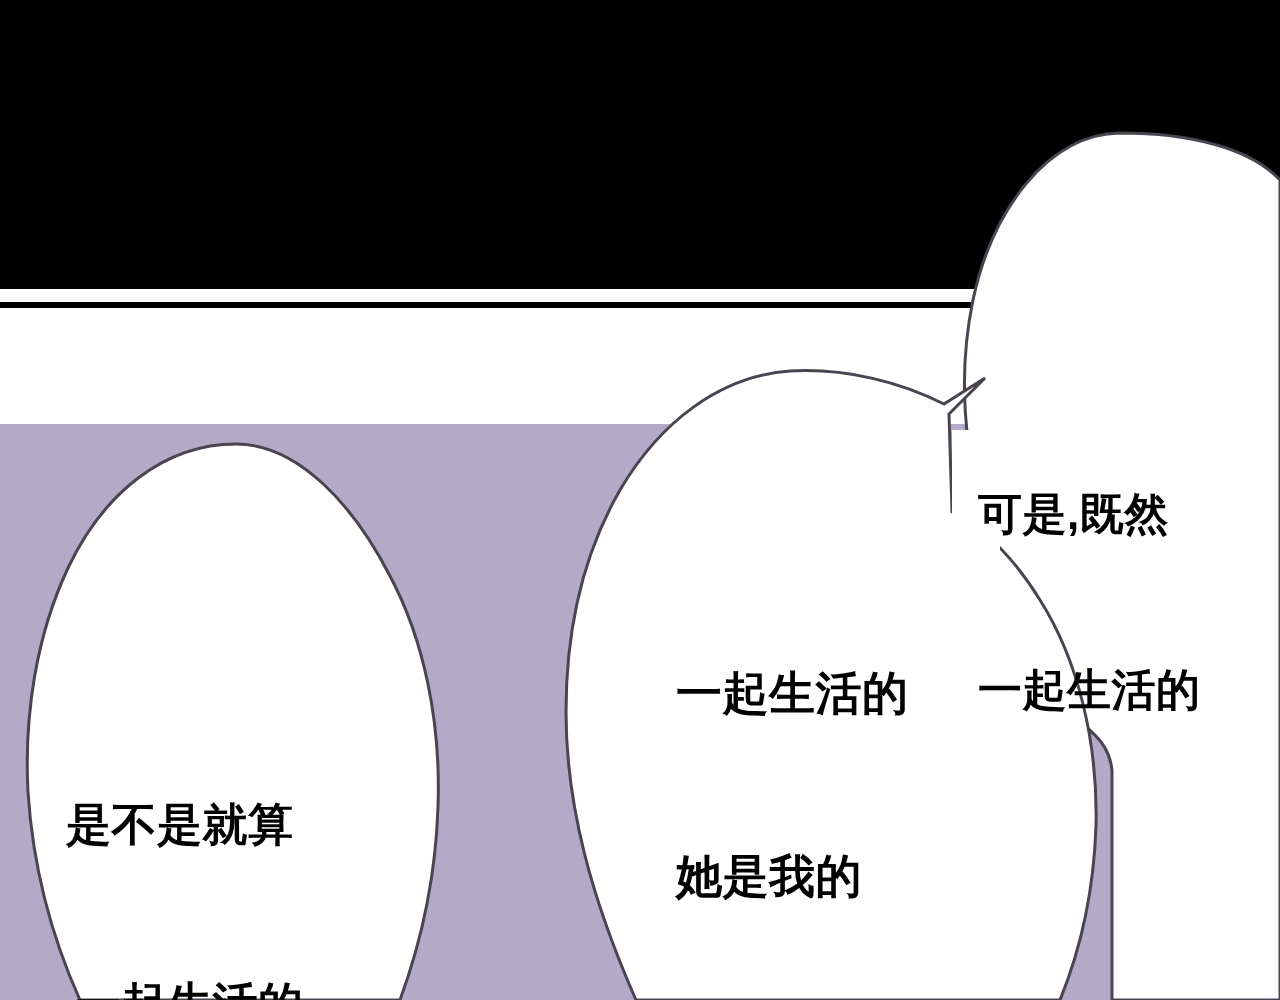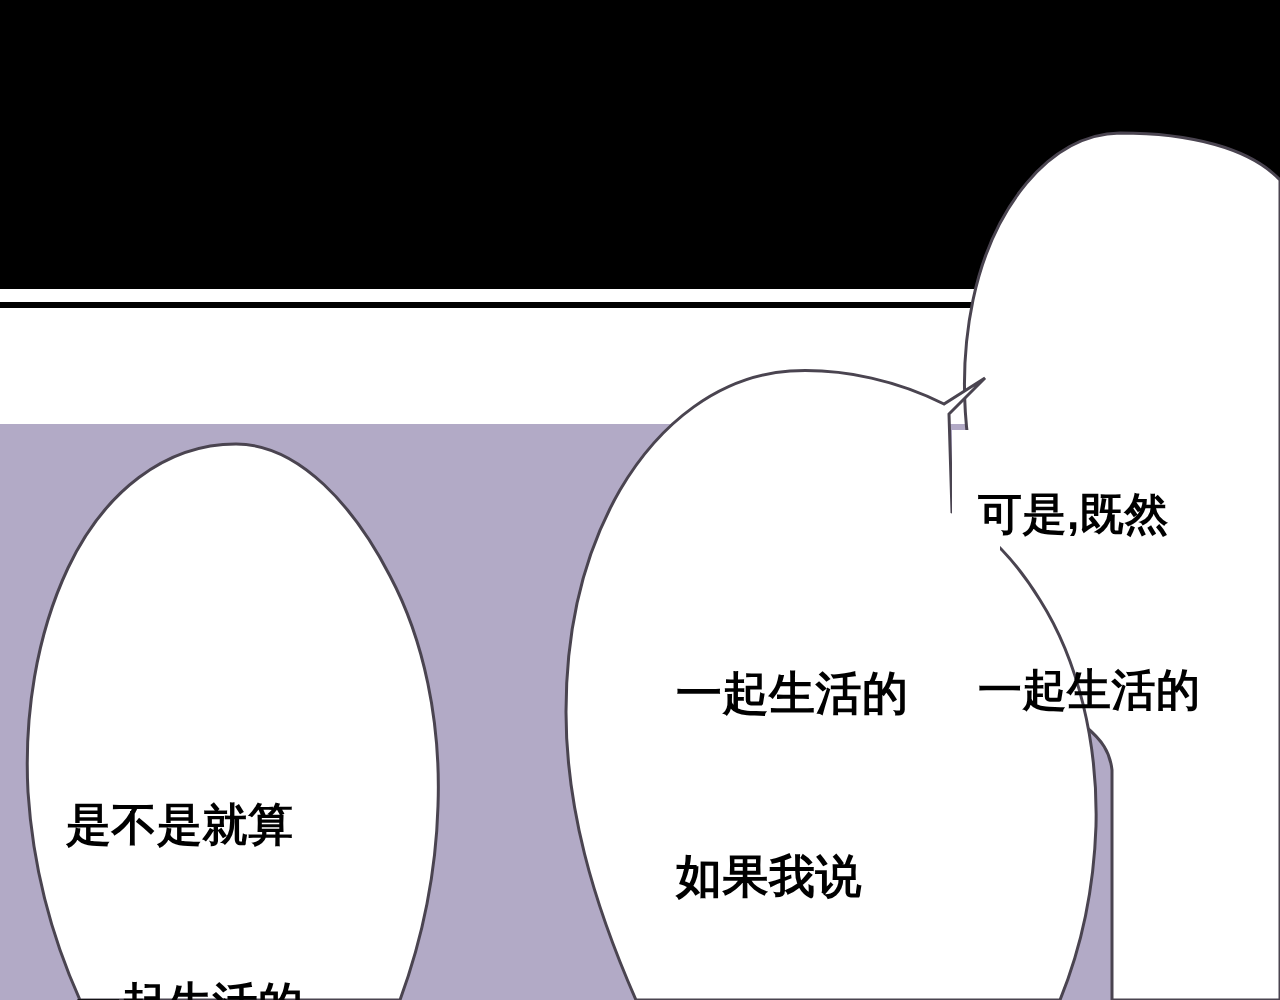--- a/index.html
+++ b/index.html
@@ -143,21 +143,21 @@
   <div class="bubble-text" id="text-left">
     <span class="ln">是不是就算</span>
     <span class="ln indent">一起生活的</span>
     
     
     
   </div>
 
   <div class="bubble-text" id="text-middle">
     <span class="ln">一起生活的</span>
-    <span class="ln">如果我说</span>
+    <span class="ln">她是我的</span>
     
     
     
   </div>
 
   <div class="bubble-text" id="text-right">
     <span class="ln">可是,既然</span>
     <span class="ln">一起生活的</span>
   </div>
 

